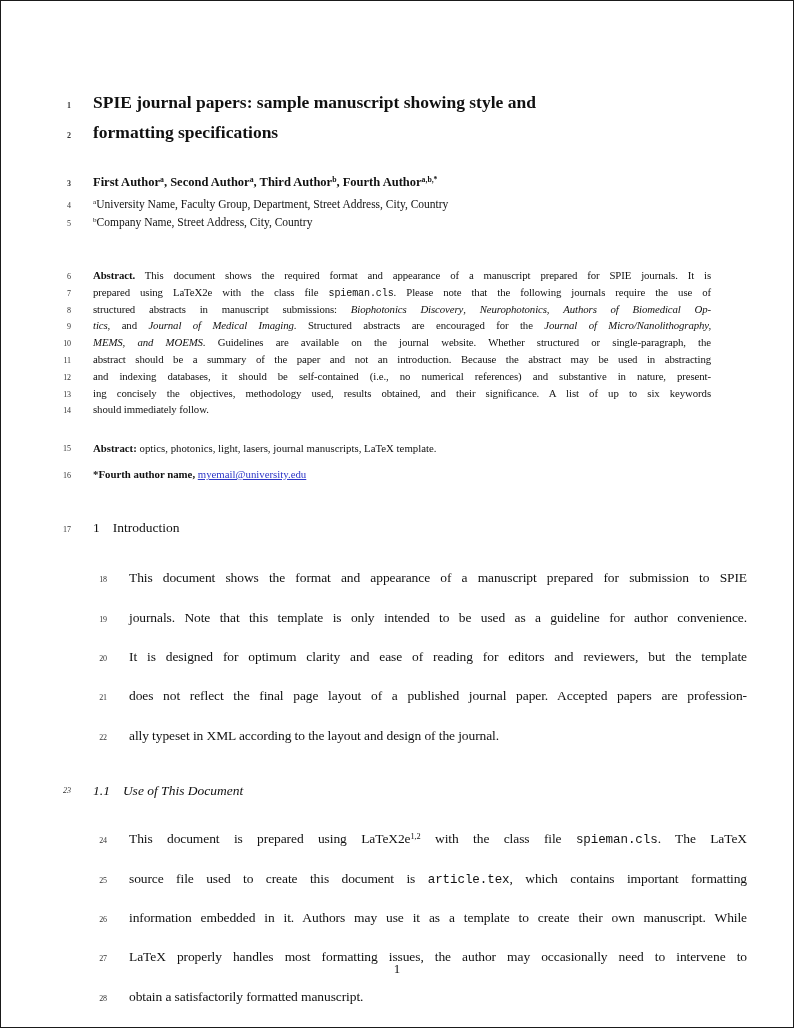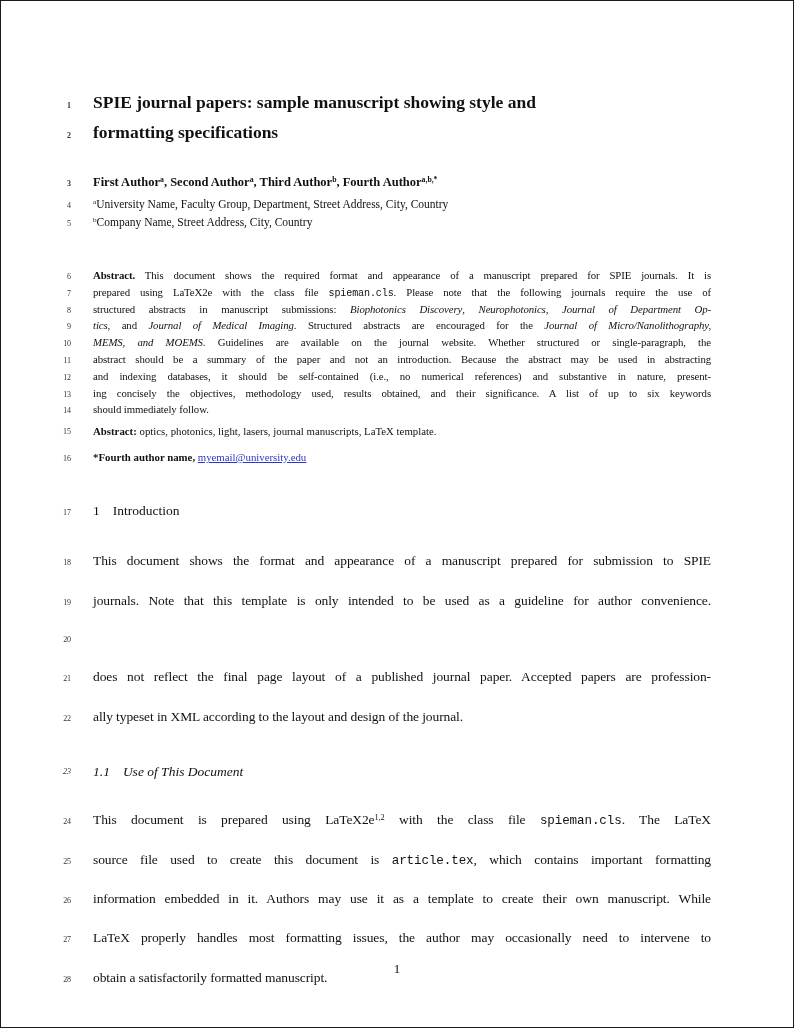--- a/index.html
+++ b/index.html
@@ -32,27 +32,27 @@
 
   
   .t  { font-size: 17.5px; font-weight: 700; line-height: 26px; }
   .au { font-size: 12.5px; font-weight: 700; line-height: 18px; }
   .t + .au { margin-top: 24px; }
   .af { font-size: 11.5px; line-height: 17px; }
   .au + .af { margin-top: 3px; }
   .ab { font-size: 10.8px; line-height: 14.8px; letter-spacing: -0.1px; }
   .af + .ab { margin-top: 36px; }
   .kw { font-size: 10.8px; line-height: 15px; }
-  .ab + .kw { margin-top: 5px; align-items: center; }
+  .ab + .kw { margin-top: 22px; align-items: center; }
   .nt { font-size: 10.8px; line-height: 15px; }
   .kw + .nt { margin-top: 11px; }
   .h1 { font-size: 13.5px; font-weight: 400; line-height: 18px; }
   .nt + .h1 { margin-top: 36px; }
   .h2 { font-size: 13.5px; font-style: italic; line-height: 18px; }
-  .bd { font-size: 13.5px; line-height: 37.4px; letter-spacing: -0.1px; }
+  .bd { font-size: 13.5px; line-height: 37.4px; letter-spacing: -0.1px; margin-left: 36px; }
   .h1 + .bd { margin-top: 20px; }
   .bd + .h2 { margin-top: 26px; align-items: center; }
   .h2 + .bd { margin-top: 20px; }
 
   
   .b   { font-weight: 700; }
   .i   { font-style: italic; }
   .mono{ font-family: "Liberation Mono", "DejaVu Sans Mono", monospace; font-size: 0.93em; }
   .sup { font-size: 0.62em; vertical-align: 0.5em; line-height: 0; }
   .link{ color: #2b35c7; font-weight: 400; text-decoration: underline; cursor: pointer; }
@@ -94,21 +94,21 @@
       <div class="line ab j">
         <span class="gutter">6</span>
         <div class="content"><span class="b">Abstract.</span><span>  This document shows the required format and appearance of a manuscript prepared for SPIE journals. It is</span></div>
       </div>
       <div class="line ab j">
         <span class="gutter">7</span>
         <div class="content"><span>prepared using LaTeX2e with the class file </span><span class="mono">spieman.cls</span><span>. Please note that the following journals require the use of</span></div>
       </div>
       <div class="line ab j">
         <span class="gutter">8</span>
-        <div class="content"><span>structured abstracts in manuscript submissions: </span><span class="i">Biophotonics Discovery</span><span>, </span><span class="i">Neurophotonics</span><span>, </span><span class="i">Journal of Department Op-</span></div>
+        <div class="content"><span>structured abstracts in manuscript submissions: </span><span class="i">Biophotonics Discovery</span><span>, </span><span class="i">Neurophotonics</span><span>, </span><span class="i">Authors of Biomedical Op-</span></div>
       </div>
       <div class="line ab j">
         <span class="gutter">9</span>
         <div class="content"><span class="i">tics</span><span>, and </span><span class="i">Journal of Medical Imaging</span><span>. Structured abstracts are encouraged for the </span><span class="i">Journal of Micro/Nanolithography,</span></div>
       </div>
       <div class="line ab j">
         <span class="gutter">10</span>
         <div class="content"><span class="i">MEMS, and MOEMS</span><span>. Guidelines are available on the journal website. Whether structured or single-paragraph, the</span></div>
       </div>
       <div class="line ab j">
@@ -142,20 +142,21 @@
       <div class="line bd j">
         <span class="gutter">18</span>
         <div class="content"><span>This document shows the format and appearance of a manuscript prepared for submission to SPIE</span></div>
       </div>
       <div class="line bd j">
         <span class="gutter">19</span>
         <div class="content"><span>journals. Note that this template is only intended to be used as a guideline for author convenience.</span></div>
       </div>
       <div class="line bd j">
         <span class="gutter">20</span>
+        <div class="content"><span>It is designed for optimum clarity and ease of reading for editors and reviewers, but the template</span></div>
       </div>
       <div class="line bd j">
         <span class="gutter">21</span>
         <div class="content"><span>does not reflect the final page layout of a published journal paper. Accepted papers are profession-</span></div>
       </div>
       <div class="line bd">
         <span class="gutter">22</span>
         <div class="content"><span>ally typeset in XML according to the layout and design of the journal.</span></div>
       </div>
       <div class="line h2">

